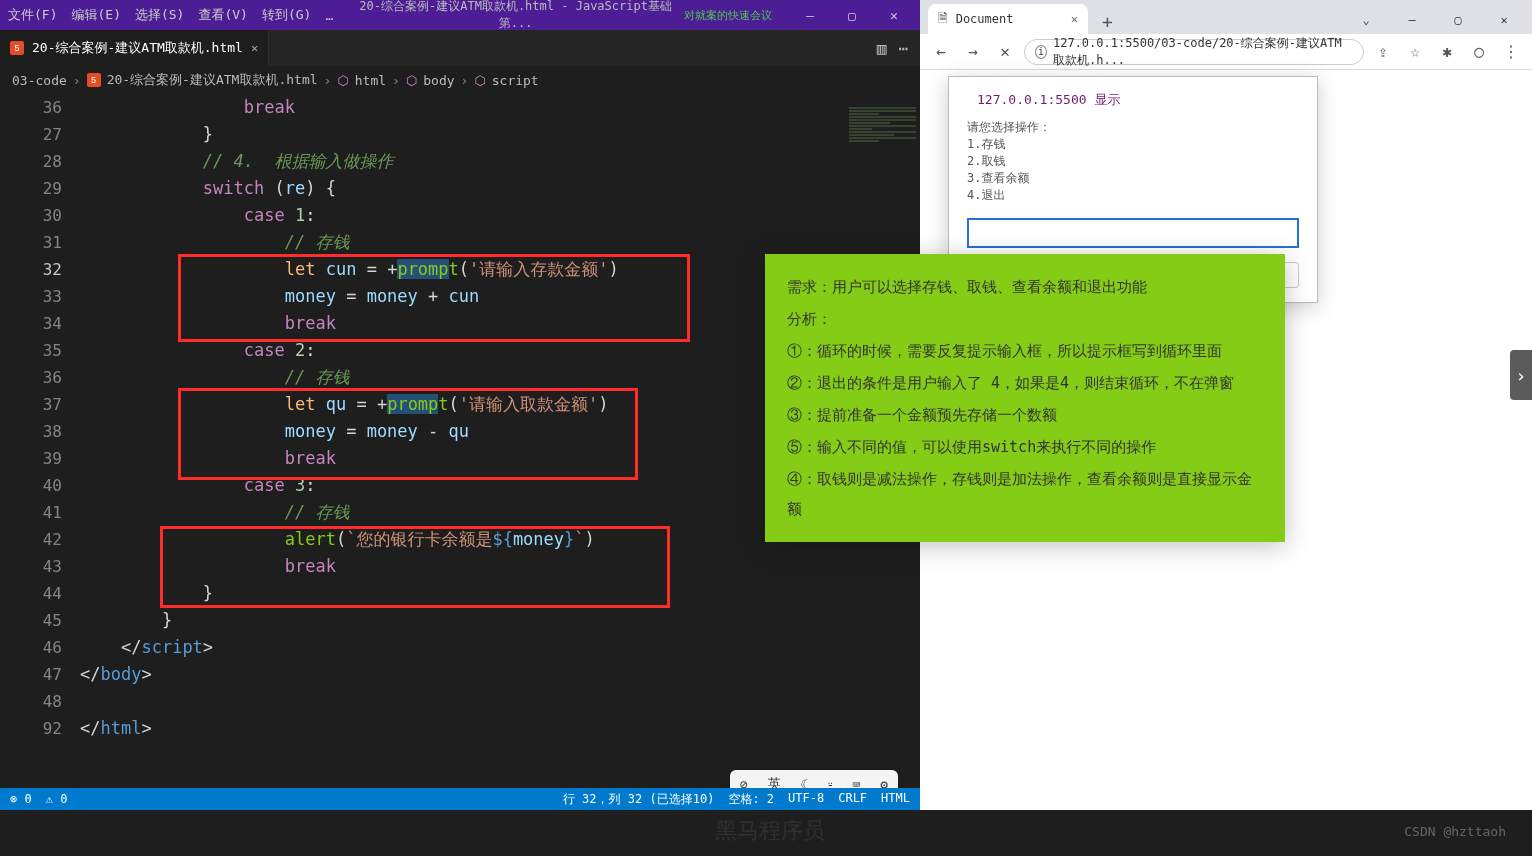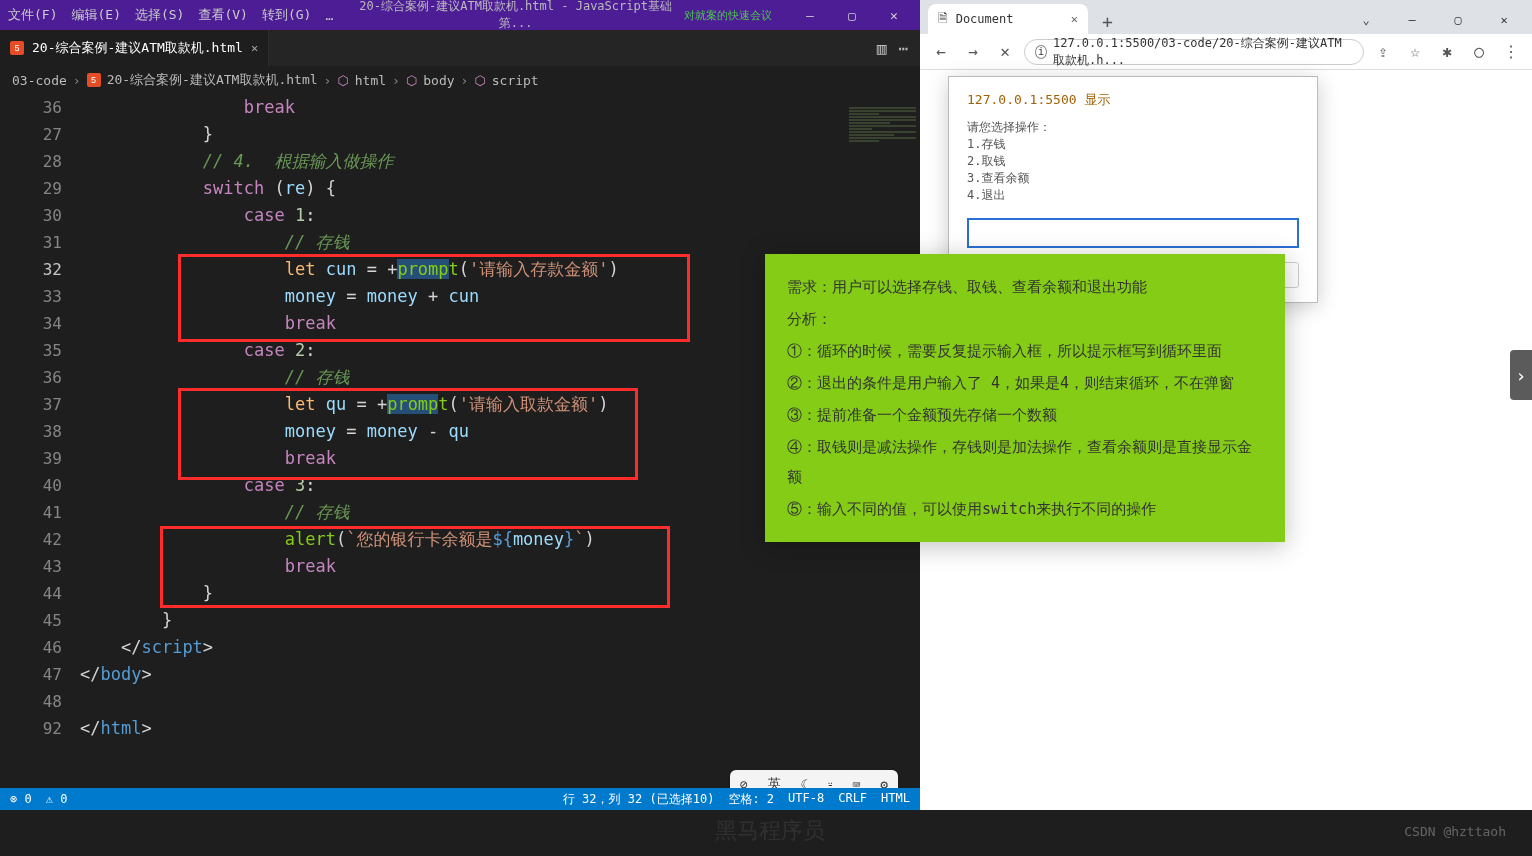--- a/index.html
+++ b/index.html
@@ -62,21 +62,21 @@
 .wc { width:40px; height:28px; display:flex;align-items:center;justify-content:center;font-size:12px;color:#333; }
 
 .br-toolbar { height:36px; display:flex; align-items:center; gap:6px; padding:0 8px; border-bottom:1px solid #ddd; background:#fff; }
 .tbtn { width:26px; text-align:center; color:#555; font-size:16px; }
 .addr { flex:1; height:26px; border:1px solid #ccc; border-radius:20px; display:flex; align-items:center; padding:0 10px; font-size:12px; color:#333; gap:6px; }
 .addr .info { width:14px;height:14px;border:1px solid #888;border-radius:50%;display:inline-flex;align-items:center;justify-content:center;font-size:10px; }
 
 .br-content { position:relative; height:740px; }
 
 .dialog { position:absolute; left:28px; top:6px; width:370px; border:1px solid #bbb; background:#fff; box-shadow:0 4px 20px rgba(0,0,0,.2); padding:14px 18px; font-size:12px; }
-.dialog .dlg-title { font-size:13px; color:#a16207; margin-bottom:10px; }
+.dialog .dlg-title { font-size:13px; color:#701a75; margin-bottom:10px;margin-left:10px; }
 .dialog .dlg-body { color:#555; line-height:17px; margin-bottom:14px; white-space:pre-line; }
 .dialog input { width:100%; height:30px; border:2px solid #2a6fd6; outline:none; margin-bottom:14px; padding:0 6px; }
 .dialog .btns { display:flex; justify-content:flex-end; gap:8px; }
 .btn { height:26px; padding:0 14px; font-size:12px; border:1px solid #ccc; background:#fff; border-radius:3px; }
 .btn.primary { background:#1a73e8; color:#fff; border-color:#1a73e8; }
 
 
 .reqpanel { position:absolute; left:-155px; top:184px; width:520px; background:#84cc16; box-shadow:0 4px 24px rgba(0,0,0,.25); padding:16px 22px; font-size:15px; color:#333; line-height:30px; }
 .reqpanel .line { margin:2px 0; }
 
@@ -255,22 +255,22 @@
         <button class="btn">取消</button>
       </div>
     </div>
 
     <div class="reqpanel">
       <div class="line">需求：用户可以选择存钱、取钱、查看余额和退出功能</div>
       <div class="line">分析：</div>
       <div class="line">①：循环的时候，需要反复提示输入框，所以提示框写到循环里面</div>
       <div class="line">②：退出的条件是用户输入了 4，如果是4，则结束循环，不在弹窗</div>
       <div class="line">③：提前准备一个金额预先存储一个数额</div>
+      <div class="line">⑤：输入不同的值，可以使用switch来执行不同的操作</div>
       <div class="line">④：取钱则是减法操作，存钱则是加法操作，查看余额则是直接显示金额</div>
-      <div class="line">⑤：输入不同的值，可以使用switch来执行不同的操作</div>
     </div>
   </div>
 </div>
 
 <div class="chevbtn">›</div>
 
 <div class="watermark">
   <span class="wml">黑马程序员</span>
   <span class="wmr">CSDN @hzttaoh</span>
 </div>

